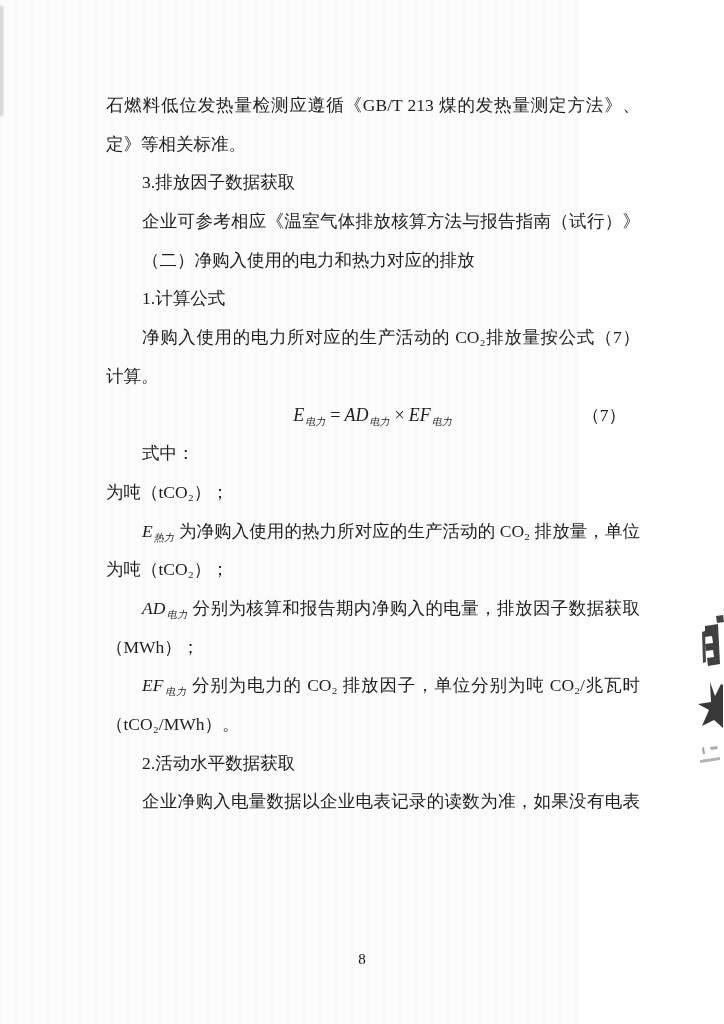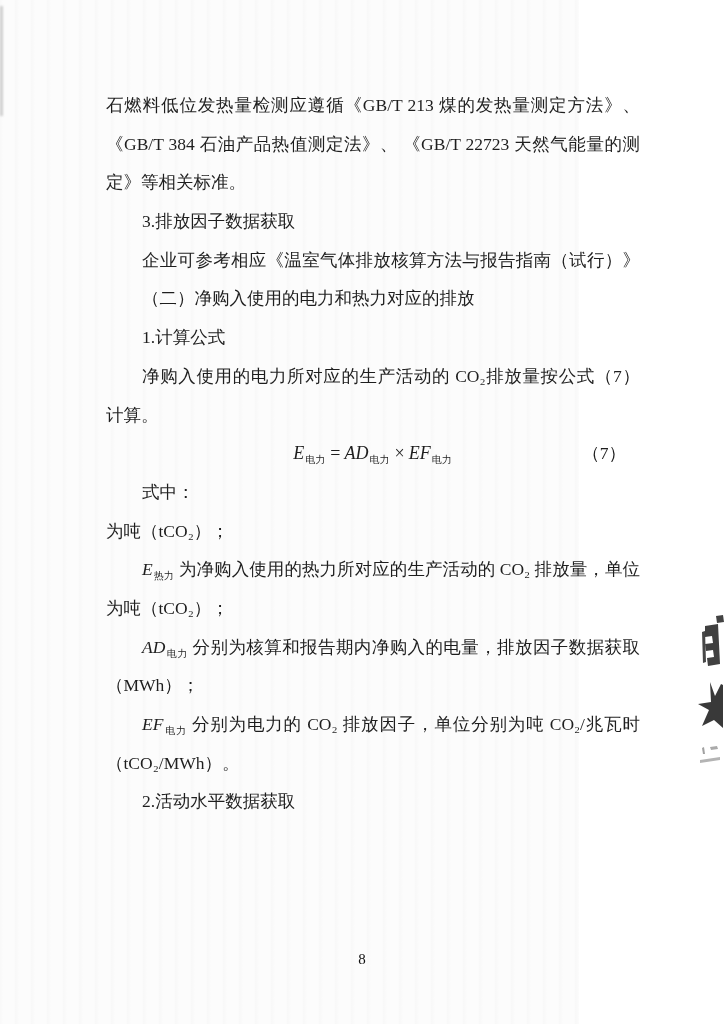--- a/index.html
+++ b/index.html
@@ -48,20 +48,21 @@
   .line.indent { text-indent: 36px; }
   .seg-i {
     font-style: italic;
     padding-right: 1px;
   }
   .seg-s {
     font-size: 10px;
     vertical-align: -4px;
     letter-spacing: 0;
     margin-right: 5px;
+    font-style: italic;
   }
   .seg-n { }
   .formula-line {
     position: relative;
     text-align: center;
     text-align-last: center;
     font-size: 18px;
   }
   .formula-line .f-label {
     position: absolute;
@@ -87,38 +88,38 @@
 </style>
 </head>
 <body>
 
 <div class="page">
 
   <div class="edge-artifact"></div>
 
   <div class="doc-body">
       <div class="line full"><span class="seg-n">石燃料低位发热量检测应遵循《GB/T 213 煤的发热量测定方法》、</span></div>
-      <div class="line full"><span class="seg-n">《GB/T 384 石油产品热值测定法》、 《GB/T 22723 天然气能量的测</span></div>
       <div class="line"><span class="seg-n">定》等相关标准。</span></div>
       <div class="line indent"><span class="seg-n">3.排放因子数据获取</span></div>
       <div class="line indent full"><span class="seg-n">企业可参考相应《温室气体排放核算方法与报告指南（试行）》</span></div>
       <div class="line indent"><span class="seg-n">（二）净购入使用的电力和热力对应的排放</span></div>
       <div class="line indent"><span class="seg-n">1.计算公式</span></div>
       <div class="line indent full"><span class="seg-n">净购入使用的电力所对应的生产活动的 CO₂排放量按公式（7）</span></div>
       <div class="line"><span class="seg-n">计算。</span></div>
       <div class="line formula-line"><span class="seg-i">E</span><span class="seg-s">电力</span><span class="seg-o">=</span><span class="seg-i">AD</span><span class="seg-s">电力</span><span class="seg-o">×</span><span class="seg-i">EF</span><span class="seg-s">电力</span><span class="f-label">（7）</span></div>
       <div class="line indent"><span class="seg-n">式中：</span></div>
       <div class="line"><span class="seg-n">为吨（tCO₂）；</span></div>
       <div class="line indent full"><span class="seg-i">E</span><span class="seg-s">热力</span><span class="seg-n">为净购入使用的热力所对应的生产活动的 CO₂ 排放量，单位</span></div>
       <div class="line"><span class="seg-n">为吨（tCO₂）；</span></div>
       <div class="line indent full"><span class="seg-i">AD</span><span class="seg-s">电力</span><span class="seg-n">分别为核算和报告期内净购入的电量，排放因子数据获取</span></div>
       <div class="line"><span class="seg-n">（MWh）；</span></div>
       <div class="line indent full"><span class="seg-i">EF</span><span class="seg-s">电力</span><span class="seg-n">分别为电力的 CO₂ 排放因子，单位分别为吨 CO₂/兆瓦时</span></div>
       <div class="line"><span class="seg-n">（tCO₂/MWh）。</span></div>
       <div class="line indent"><span class="seg-n">2.活动水平数据获取</span></div>
+      <div class="line indent full"><span class="seg-n">企业净购入电量数据以企业电表记录的读数为准，如果没有电表</span></div>
     </div>
 
   <div class="page-number">8</div>
 
   <svg class="ink-marks" viewBox="0 0 34 160" xmlns="http://www.w3.org/2000/svg">
     <g opacity="0.88">
       <path fill="#2a2a2a" d="M26 4 L33 3 L34 10 L27 11 Z"></path>
       <path fill="#262626" d="M15 14 L28 12 L30 52 L18 54 L17 46 L24 45 L23 38 L16 39 L15 32 L23 31 L22 24 L15 25 Z"></path>
       <path fill="#2e2e2e" d="M12 20 L15 19 L16 50 L13 51 Z"></path>
     </g>

